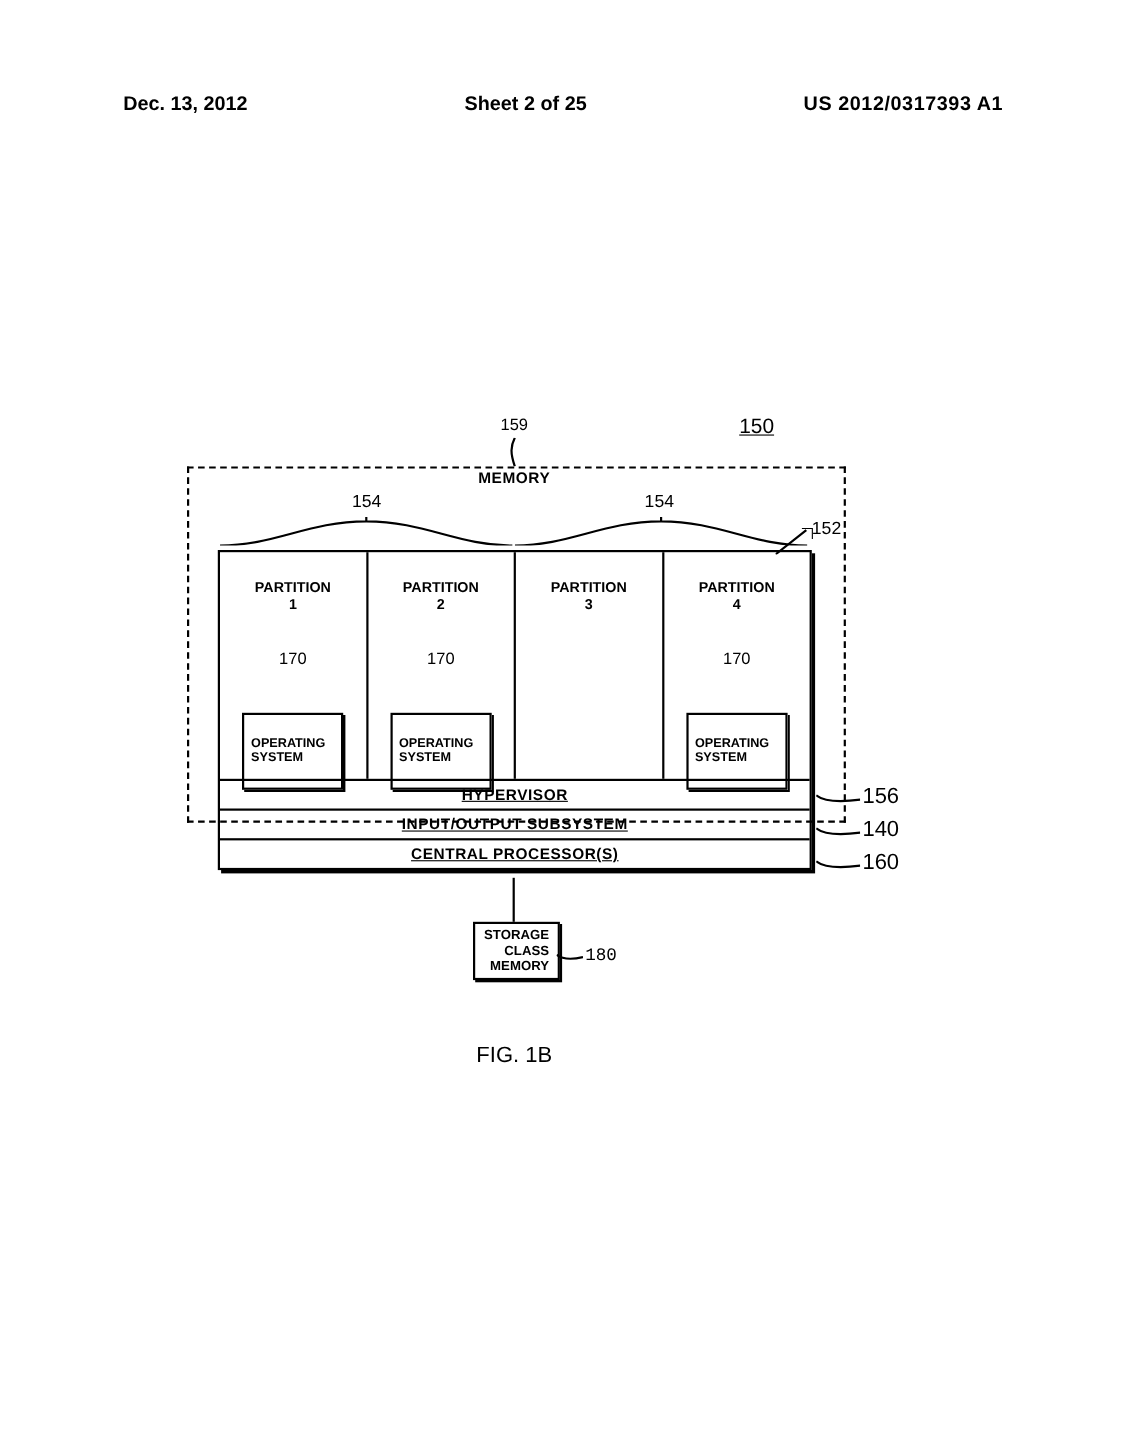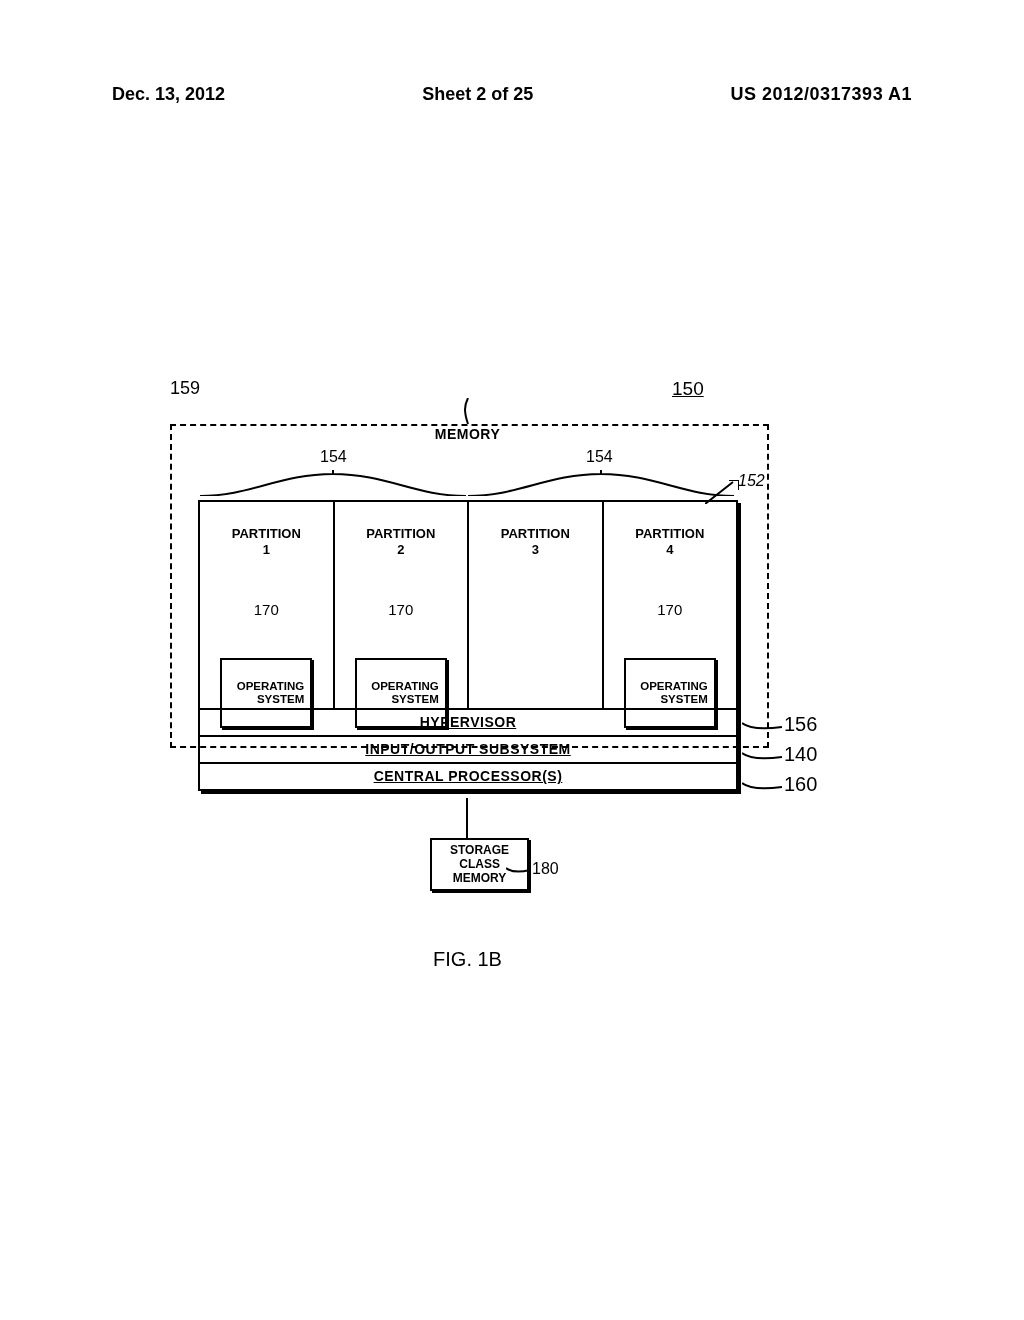--- a/index.html
+++ b/index.html
@@ -60,21 +60,22 @@
     font-weight: bold;
     font-size: 14px;
     letter-spacing: 0.5px;
   }
 
   .ref-159 {
     position: absolute;
     top: -2px;
     left: 0;
     width: 595px;
-    font-size: 18px;
+    text-align: center;
+    font-size: 15px;
   }
   .ref-159-hook {
     position: absolute;
     top: 18px;
     left: 291px;
     width: 14px; height: 26px;
   }
 
   .ref-150 {
     position: absolute;
@@ -87,21 +88,21 @@
   .ref-154a { position:absolute; top:68px; left:150px; font-size:16px; }
   .ref-154b { position:absolute; top:68px; left:416px; font-size:16px; }
 
   .brace {
     position: absolute;
     top: 90px;
     height: 26px;
   }
   .brace svg { width:100%; height:100%; }
 
-  .ref-152 { position:absolute; top:92px; left:568px; font-size:16px;font-style:italic; }
+  .ref-152 { position:absolute; top:92px; left:568px; font-size:16px; }
   .ref-152-line {
     position:absolute;
     top:100px; left:535px;
     width:34px; height:24px;
   }
 
   
   .box-152 {
     position: absolute;
     top: 120px;
@@ -122,36 +123,36 @@
     flex-direction: column;
     align-items: center;
     padding-top: 24px;
     box-sizing: border-box;
     position: relative;
     gap: 16px;
   }
   .part:last-child { border-right: none; }
   .part-label { font-weight: bold; font-size: 13px; text-align:center; line-height:1.25; }
   .ref-170 {
-    margin-top: 26px;
+    margin-top: 16px;
     font-size: 15px;
     text-align: center;
   }
   .ref-170-hook {
     width: 20px; height: 14px;
     margin: 0 auto 4px auto;
   }
   .os-box {
     margin-top: 4px;
     border: 2px solid #000;
     box-shadow: 2px 2px 0 #000;
     padding: 20px 6px;
     font-size: 11.5px;
     font-weight: bold;
-    text-align: right;
+    text-align: left;
     line-height: 1.15;
     width: 92px;
     box-sizing: border-box;
   }
 
   .layer {
     border-top: 2px solid #000;
     text-align: center;
     font-weight: bold;
     font-size: 14px;
@@ -178,27 +179,27 @@
     width: 2px;
     height: 40px;
     background: #000;
   }
   .scm-box {
     position: absolute;
     top: 458px;
     left: 260px;
     border: 2px solid #000;
     box-shadow: 2px 2px 0 #000;
-    padding: 4px 18px;
+    padding: 4px 8px;
     font-size: 12px;
     font-weight: bold;
-    text-align: center;
+    text-align: right;
     line-height: 1.15;
   }
-  .ref-180 { position:absolute; top:480px; left:362px; font-size:16px; }
+  .ref-180 { position:absolute; top:480px; left:362px; font-size:16px;font-family:Liberation Mono, monospace; }
   .ref-180-line {
     position:absolute; top:484px; left:336px; width:24px; height:12px;
   }
 
   .fig-caption {
     position: absolute;
     top: 568px;
     left: 0;
     width: 595px;
     text-align: center;

